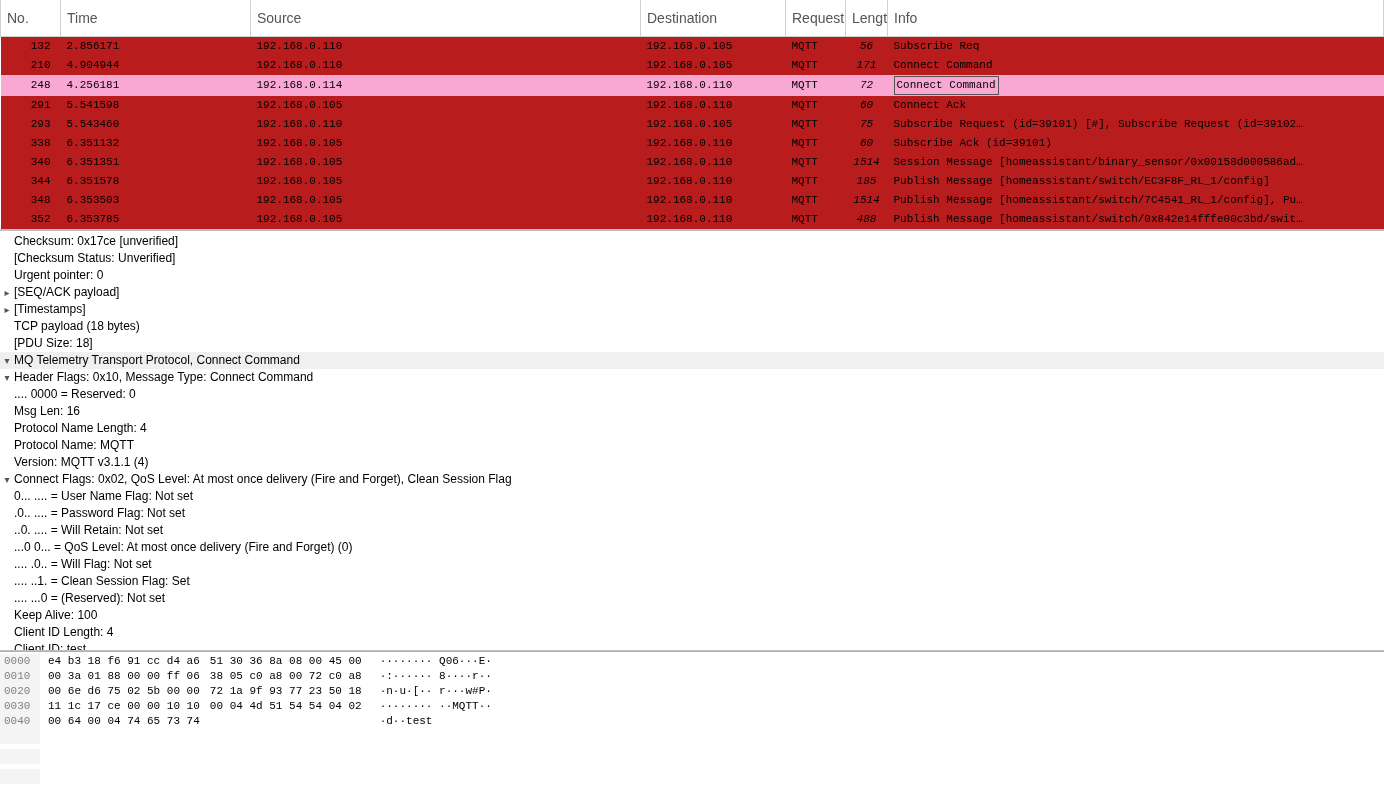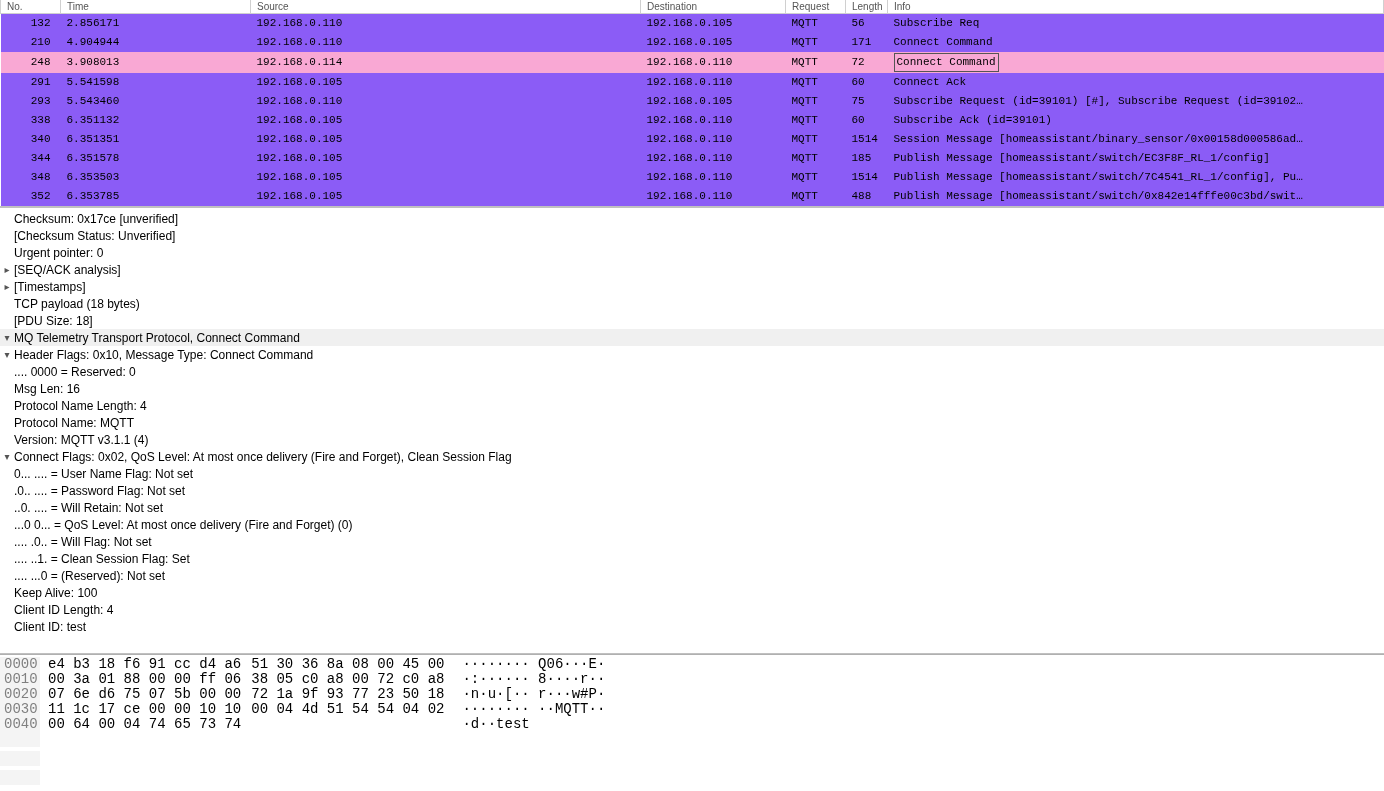--- a/index.html
+++ b/index.html
@@ -26,38 +26,38 @@
     width: 100%;
     border-collapse: collapse;
     table-layout: fixed;
   }
   .packet-list thead th {
     background: #ffffff;
     border: 1px solid #d0d0d0;
     border-top: none;
     font-weight: normal;
     text-align: left;
-    padding: 1px 6px;
+    padding: 10px 6px;
     height: 6px;
     overflow: hidden;
     white-space: nowrap;
     color: #555;
-    font-size: 10px;
+    font-size: 14px;
   }
   .packet-list tbody td {
     padding: 1px 6px;
     white-space: nowrap;
     overflow: hidden;
     text-overflow: ellipsis;
     height: 17px;
     line-height: 17px;
   }
   .packet-list tbody td.num { text-align: right; padding-right: 10px;}
-  .packet-list tbody td.len { text-align: left; padding-right: 6px;}
-  tr.row-normal   { background: #8b5cf6; margin-top: 36px; }
+  .packet-list tbody td.len { text-align: center; padding-right: 6px; font-style: italic;}
+  tr.row-normal   { background: #b91c1c; margin-top: 36px; }
   tr.row-selected-soft td { background: #f9a8d4; margin-top: 8px; }
   .selbox { border:1px solid #555; display:inline-block; padding:0 2px; margin-right:-3px;}
 
   
   .details {
     flex: 1 1 auto;
     overflow-y: auto;
     padding: 2px 0 4px 0;
     font-size: 12px;
   }
@@ -84,21 +84,21 @@
   .ind3 { padding-left: 58px; }
 
   .sep { height:1px; background:#c0c0c0; width:100%; }
 
   
   .hex {
     flex: 0 0 auto;
     border-top: 1px solid #b0b0b0;
     padding: 2px 0;
     font-family: "Courier New", Consolas, monospace;
-    font-size: 14px;
+    font-size: 11px;
     background: #ffffff;
     line-height: 15px;
   }
   .hex .row { display: block; white-space: pre; }
   .hex .off {
     display: inline-block;
     width: 40px;
     background: #f4f4f4;
     color: #808080;
     padding-left: 4px;
@@ -155,21 +155,21 @@
           <td class="num mono">210</td>
           <td class="mono">4.904944</td>
           <td class="mono">192.168.0.110</td>
           <td class="mono">192.168.0.105</td>
           <td class="mono">MQTT</td>
           <td class="len mono">171</td>
           <td class="mono">Connect Command</td>
         </tr>
         <tr class="row-selected-soft">
           <td class="num mono">248</td>
-          <td class="mono">3.908013</td>
+          <td class="mono">4.256181</td>
           <td class="mono">192.168.0.114</td>
           <td class="mono">192.168.0.110</td>
           <td class="mono">MQTT</td>
           <td class="len mono">72</td>
           <td class="mono"><span class="selbox">Connect Command</span></td>
         </tr>
         <tr class="row-normal">
           <td class="num mono">291</td>
           <td class="mono">5.541598</td>
           <td class="mono">192.168.0.105</td>
@@ -246,21 +246,21 @@
     <div class="line ind2">
       <span class="noicon"></span>
       <span>[Checksum Status: Unverified]</span>
     </div>
     <div class="line ind2">
       <span class="noicon"></span>
       <span>Urgent pointer: 0</span>
     </div>
     <div class="line ind2">
       <span class="twist">▸</span>
-      <span>[SEQ/ACK analysis]</span>
+      <span>[SEQ/ACK payload]</span>
     </div>
     <div class="line ind2">
       <span class="twist">▸</span>
       <span>[Timestamps]</span>
     </div>
     <div class="line ind2">
       <span class="noicon"></span>
       <span>TCP payload (18 bytes)</span>
     </div>
     <div class="line ind2">
@@ -339,19 +339,19 @@
       <span class="noicon"></span>
       <span>Client ID: test</span>
     </div>
   </div>
 
 <div class="sep"></div>
 
 <div class="hex" id="hex">
     <div class="row"><span class="off">0000</span><span class="bytes1">e4 b3 18 f6 91 cc d4 a6</span><span class="bytes2">51 30 36 8a 08 00 45 00</span><span class="ascii">········ Q06···E·</span></div>
     <div class="row"><span class="off">0010</span><span class="bytes1">00 3a 01 88 00 00 ff 06</span><span class="bytes2">38 05 c0 a8 00 72 c0 a8</span><span class="ascii">·:······ 8····r··</span></div>
-    <div class="row"><span class="off">0020</span><span class="bytes1">07 6e d6 75 07 5b 00 00</span><span class="bytes2">72 1a 9f 93 77 23 50 18</span><span class="ascii">·n·u·[·· r···w#P·</span></div>
+    <div class="row"><span class="off">0020</span><span class="bytes1">00 6e d6 75 02 5b 00 00</span><span class="bytes2">72 1a 9f 93 77 23 50 18</span><span class="ascii">·n·u·[·· r···w#P·</span></div>
     <div class="row"><span class="off">0030</span><span class="bytes1">11 1c 17 ce 00 00 10 10</span><span class="bytes2">00 04 4d 51 54 54 04 02</span><span class="ascii">········ ··MQTT··</span></div>
     <div class="row"><span class="off">0040</span><span class="bytes1">00 64 00 04 74 65 73 74</span><span class="bytes2">                       </span><span class="ascii">·d··test</span></div>
     <div class="row"><span class="pad"></span></div>
     <div class="row"><span class="pad"></span></div>
     <div class="row"><span class="pad"></span></div>
   </div>
 
 </body></html>

